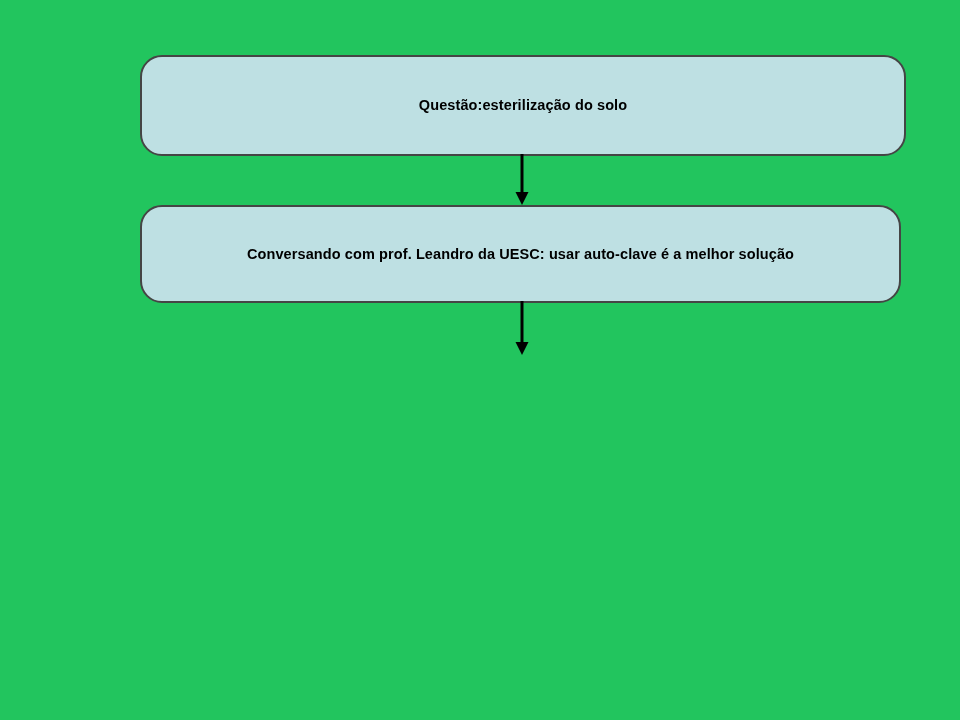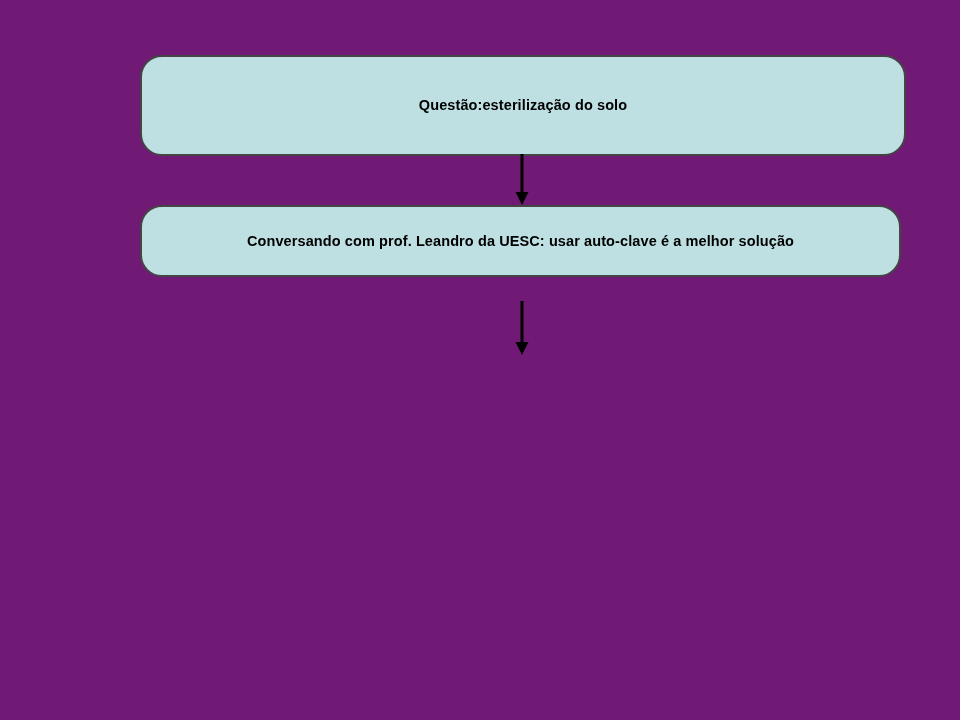--- a/index.html
+++ b/index.html
@@ -11,21 +11,21 @@
     width: 960px;
     height: 720px;
     background: #ffffff;
     font-family: "Liberation Sans", "DejaVu Sans", sans-serif;
     overflow: hidden;
   }
   .canvas {
     position: relative;
     width: 960px;
     height: 720px;
-    background: #701a75;
+    background: #22c55e;
   }
 
   
   .node {
     position: absolute;
     box-sizing: border-box;
     background: #bee0e3;
     border: 2px solid #454545;
     border-radius: 22px;
     display: flex;
@@ -49,21 +49,21 @@
     top: 55px;
     width: 766px;
     height: 101px;
     font-size: 14.5px;
     line-height: 1.3;
   }
   #node-conversation {
     left: 140px;
     top: 205px;
     width: 761px;
-    height: 72px;
+    height: 98px;
     font-size: 14.5px;
     line-height: 1.3;
   }
   #node-options {
     left: 140px;
     top: 355px;
     width: 766px;
     height: 101px;
     font-size: 17px;
     line-height: 1.35;

